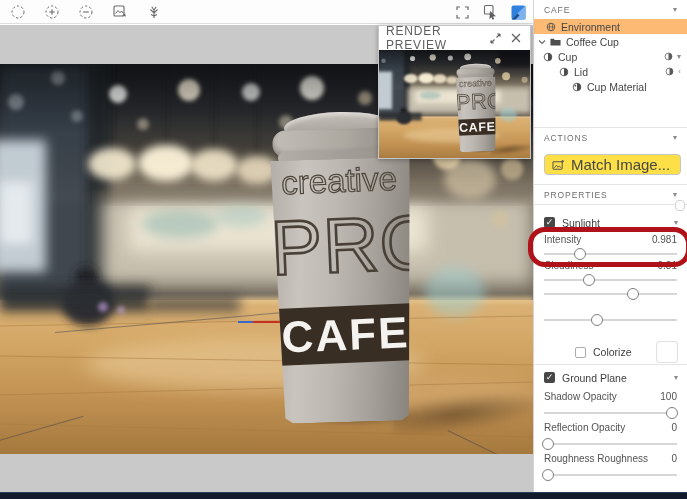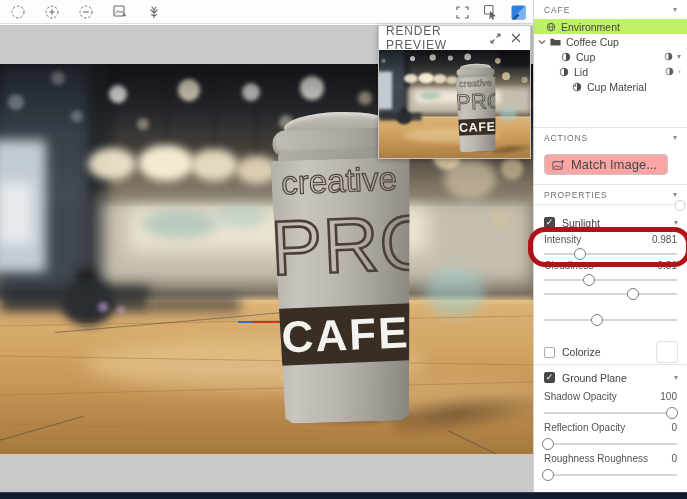--- a/index.html
+++ b/index.html
@@ -64,46 +64,46 @@
   
   .panel { position:absolute; left:533px; top:0; width:154px; height:492px; background:#fff;
     border-left:1px solid #d4d4d4; font-size:10px; color:#4a4a4a; }
   .p-header { display:flex; justify-content:space-between; align-items:center; height:19px;
     padding:0 9px 0 10px; font-size:8.5px; letter-spacing:.9px; color:#6e6e6e; cursor:pointer; position:relative; }
   .caret { color:#8a8a8a; font-size:8px; line-height:1; }
   .divider { border-top:1px solid #e5e5e5; margin:0; }
 
   .tree { padding-bottom:4px; }
   .tree-row { height:15px; display:flex; align-items:center; font-size:10.5px; color:#454545; cursor:pointer; position:relative; }
-  .tree-row.selected { background:#bef264; }
+  .tree-row.selected { background:#fdba74; }
   .ticon { display:flex; align-items:center; justify-content:center; width:11px; height:11px; margin-right:5px; }
   .chev { width:9px; height:9px; margin:0 3px 0 4px; display:flex; align-items:center; }
   .trail { position:absolute; right:6px; display:flex; align-items:center; gap:4px; }
 
   .match-btn { margin:7px 0 9px 10px; height:21px; padding:0 10px 0 7px; display:inline-flex; align-items:center;
-    gap:6px; border:1px solid #c6c6c6; border-radius:4px; background:#fca5a5; font-size:13px; color:#474747;
+    gap:6px; border:1px solid #c6c6c6; border-radius:4px; background:#fde047; font-size:15px; color:#474747;
     cursor:pointer; font-family:"Liberation Sans",sans-serif; }
 
   .scroll-remnant { position:absolute; right:2px; top:15px; width:10px; height:11px;
     border:1px solid #d2d2d2; border-radius:4px; background:#fff; }
 
   .check-row { height:19px; display:flex; align-items:center; padding:0 9px 0 10px; gap:7px; cursor:pointer; }
   .check-row .lbl { flex:1; font-size:10.5px; color:#3f3f3f; }
   .cb { width:11px; height:11px; border-radius:2px; flex:0 0 auto; display:flex; align-items:center; justify-content:center; }
   .cb.on { background:#474747; color:#fff; font-size:9px; line-height:1; }
   .cb.off { background:#fff; border:1px solid #ababab; }
 
   .pgroup { position:relative; padding:2px 10px 0; height:26px; }
   .prow { display:flex; justify-content:space-between; font-size:10px; color:#525252; height:12px; }
   .track { position:relative; height:2px; background:#d6d6d6; margin-top:7px; cursor:pointer; }
   .knob { position:absolute; top:50%; transform:translate(-50%,-50%); width:12px; height:12px;
     border-radius:50%; background:#fff; border:1.5px solid #7e7e7e; }
   .oval { position:absolute; left:-6px; right:-4px; top:-5px; bottom:-9px; border:5px solid #b0121a;
     border-radius:17px; pointer-events:none; z-index:9; }
-  .colorize-row { height:24px; }
+  .colorize-row { height:24px;margin-left:31px; }
   .swatch { width:22px; height:22px; border:1px solid #e2e2e2; border-radius:3px; background:#fff;
     box-shadow:inset 0 0 2px rgba(0,0,0,.06); cursor:pointer; }
 
   .bottom-bar { position:absolute; left:0; top:492px; width:687px; height:7px; background:#121a2d;
     border-top:1px solid #2e3c5c; }
   svg { display:block; }
 </style>
 </head>
 <body>
 
@@ -366,21 +366,21 @@
               <path d="M1 2.5l3 3 3-3" fill="none" stroke="#6a6a6a" stroke-width="1.2"></path>
             </svg>
         </span>
         <span class="ticon">
           <svg width="11" height="10" viewBox="0 0 12 10">
               <path d="M.5 1.5h3.6l1 1.3h6.4v6H.5z" fill="#4d4d4d"></path>
             </svg>
         </span>
         <span class="tlabel">Coffee Cup</span>
       </div>
-      <div class="tree-row" style="padding-left:26px">
+      <div class="tree-row" style="padding-left:8px">
         <span class="ticon">
           <svg width="10" height="10" viewBox="0 0 12 12">
               <circle cx="6" cy="6" r="4.6" fill="none" stroke="#4d4d4d" stroke-width="1"></circle>
               <path d="M6 1.4a4.6 4.6 0 010 9.2z" fill="#4d4d4d"></path>
             </svg>
         </span>
         <span class="tlabel">Cup</span>
         <span class="trail">
           <span>
             <svg width="9" height="9" viewBox="0 0 12 12">

